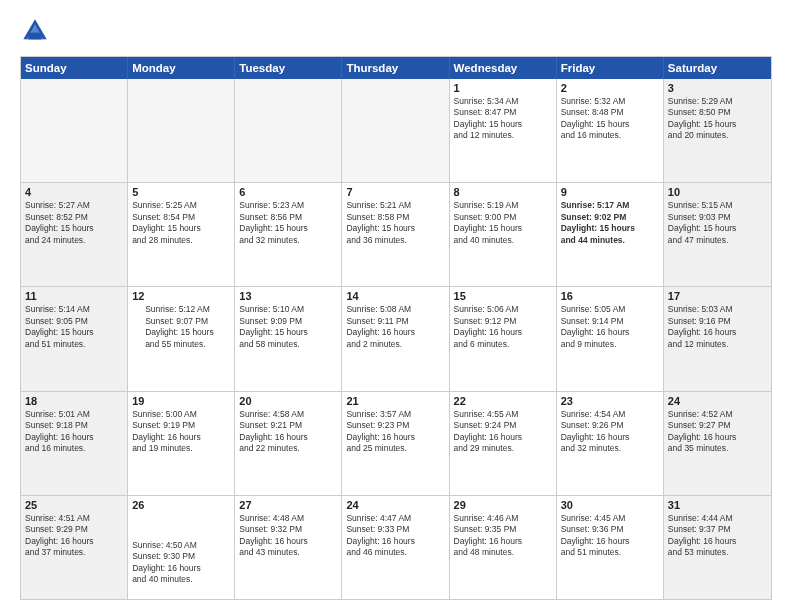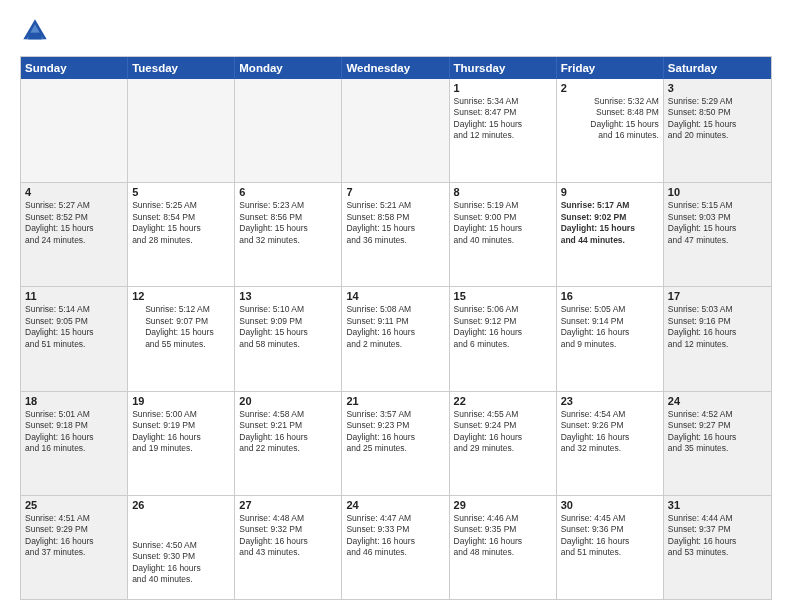--- a/index.html
+++ b/index.html
@@ -135,43 +135,43 @@
     </div>
     <div class="title-block">
       <div class="main-title"></div>
       <div class="subtitle"></div>
     </div>
   </div>
 
   <div class="calendar">
     <div class="cal-header-row">
     <div class="cal-header-cell">Sunday</div>
+        <div class="cal-header-cell">Monday</div>
         <div class="cal-header-cell">Tuesday</div>
-        <div class="cal-header-cell">Monday</div>
+        <div class="cal-header-cell">Thursday</div>
         <div class="cal-header-cell">Wednesday</div>
-        <div class="cal-header-cell">Thursday</div>
         <div class="cal-header-cell">Friday</div>
         <div class="cal-header-cell">Saturday</div>
       </div>
     <div class="cal-body">
     <div class="cal-week">
           <div class="cal-cell empty"></div>
           <div class="cal-cell empty"></div>
           <div class="cal-cell empty"></div>
           <div class="cal-cell empty"></div>
           <div class="cal-cell">
             <div class="day-num">1</div>
             <div class="day-info" style="white-space: pre-line;">Sunrise: 5:34 AM
 Sunset: 8:47 PM
 Daylight: 15 hours
 and 12 minutes.</div>
           </div>
           <div class="cal-cell">
             <div class="day-num">2</div>
-            <div class="day-info" style="white-space: pre-line; text-align: right;">Sunrise: 5:32 AM
+            <div class="day-info" style="white-space: pre-line;">Sunrise: 5:32 AM
 Sunset: 8:48 PM
 Daylight: 15 hours
 and 16 minutes.</div>
           </div>
           <div class="cal-cell weekend">
             <div class="day-num">3</div>
             <div class="day-info" style="white-space: pre-line;">Sunrise: 5:29 AM
 Sunset: 8:50 PM
 Daylight: 15 hours
 and 20 minutes.</div>

